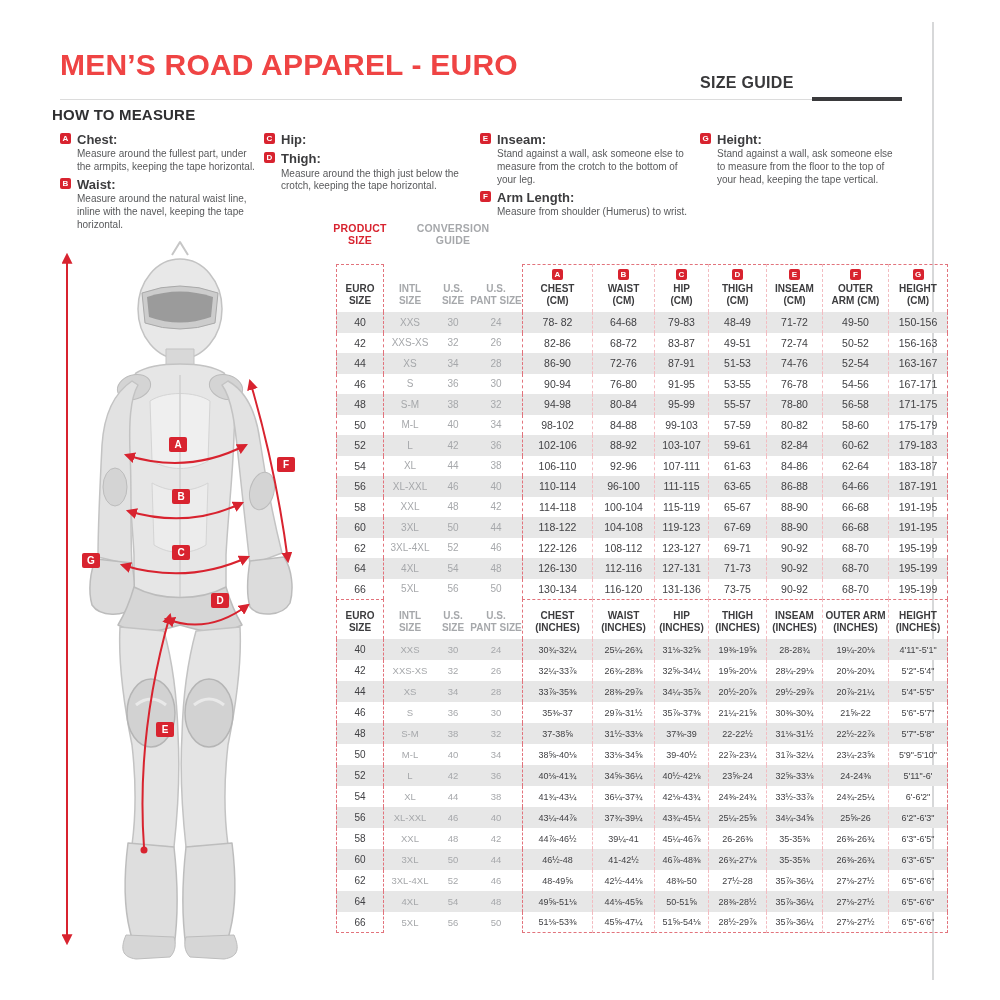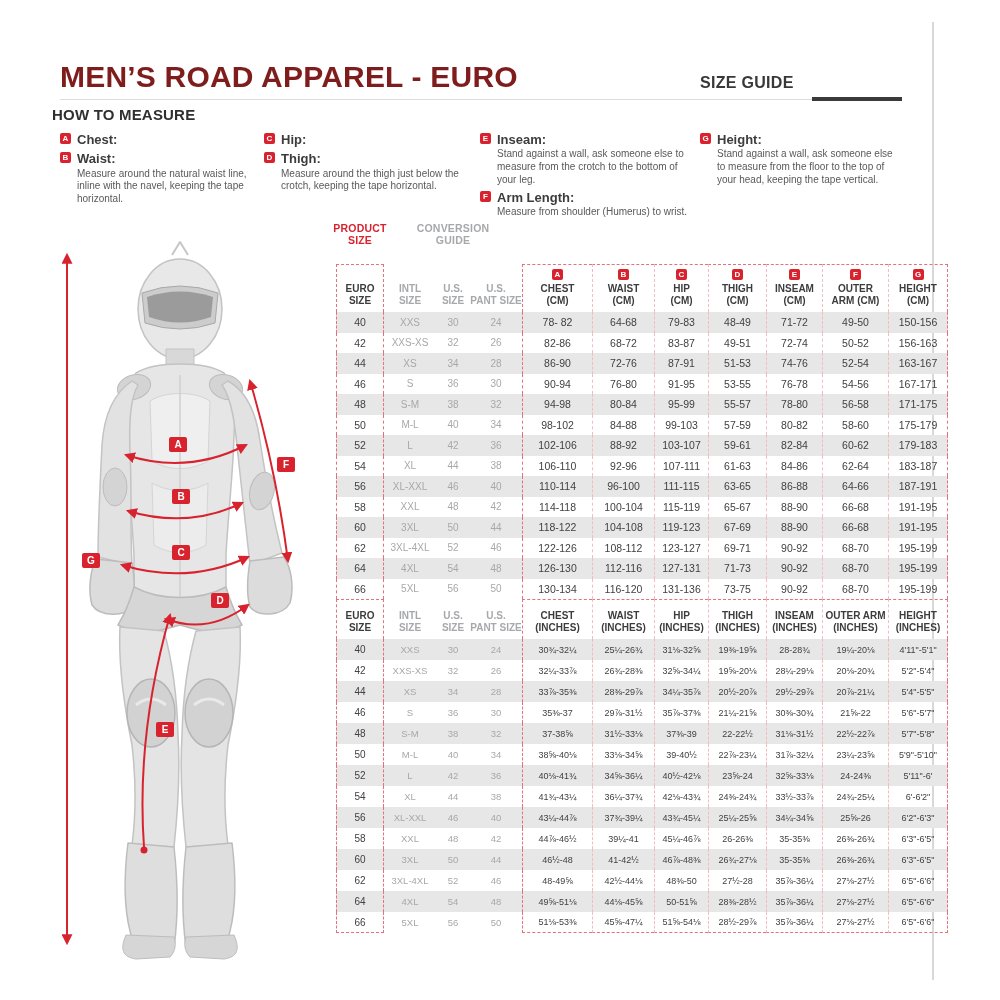--- a/index.html
+++ b/index.html
@@ -1,20 +1,20 @@
 <!DOCTYPE html>
 <html><head>
 <meta charset="utf-8">
 <style>
   html,body{margin:0;padding:0;background:#fff;}
   .page{position:relative;width:1000px;height:1000px;background:#fff;overflow:hidden;
         font-family:"Liberation Sans",sans-serif;color:#3c3c3c;}
   
-  .title{position:absolute;left:60px;top:60px;font-size:30px;font-weight:800;
-         color:#7f1d1d;letter-spacing:.2px;white-space:nowrap;}
+  .title{position:absolute;left:60px;top:48px;font-size:30px;font-weight:800;
+         color:#ef4444;letter-spacing:.2px;white-space:nowrap;}
   .size-guide{position:absolute;left:700px;top:74px;width:202px;text-align:left;
               font-size:16px;font-weight:700;color:#38383a;letter-spacing:.3px;}
   .rule-light{position:absolute;left:60px;top:99px;width:842px;height:1px;background:#dcdcdc;}
   .rule-dark{position:absolute;left:812px;top:97px;width:90px;height:4px;background:#3a3a3c;}
   .page-edge{position:absolute;left:932px;top:22px;width:2px;height:958px;background:#d7d8d9;}
   .h2m{position:absolute;left:52px;top:106px;font-size:15px;font-weight:700;color:#2f2f31;letter-spacing:.2px;}
   
   .m-col{position:absolute;top:132px;}
   .m-col1{left:60px;width:202px;} .m-col2{left:264px;width:212px;}
   .m-col3{left:480px;width:216px;} .m-col4{left:700px;width:196px;}
@@ -77,20 +77,21 @@
   <div class="size-guide">SIZE GUIDE</div>
   <div class="rule-light"></div>
   <div class="rule-dark"></div>
   <div class="page-edge"></div>
   <div class="h2m">HOW TO MEASURE</div>
 
   <div class="m-col m-col1">
     <div class="m-item">
       <span class="m-badge">A</span>
       <div class="m-name">Chest:</div>
+      <div class="m-desc">Measure around the fullest part, under the armpits, keeping the tape horizontal.</div>
     </div>
     <div class="m-item">
       <span class="m-badge">B</span>
       <div class="m-name">Waist:</div>
       <div class="m-desc">Measure around the natural waist line, inline with the navel, keeping the tape horizontal.</div>
     </div>
   </div>
   <div class="m-col m-col2">
     <div class="m-item">
       <span class="m-badge">C</span>

